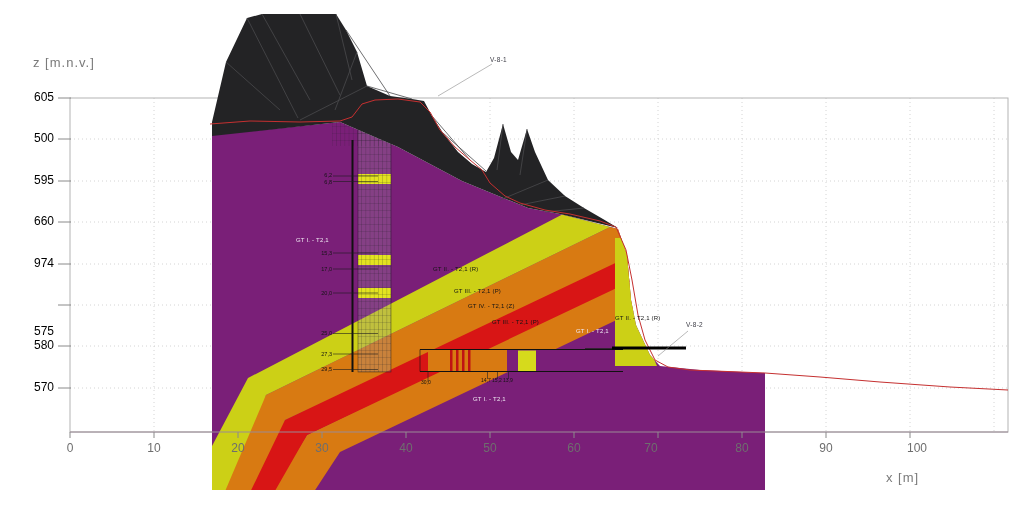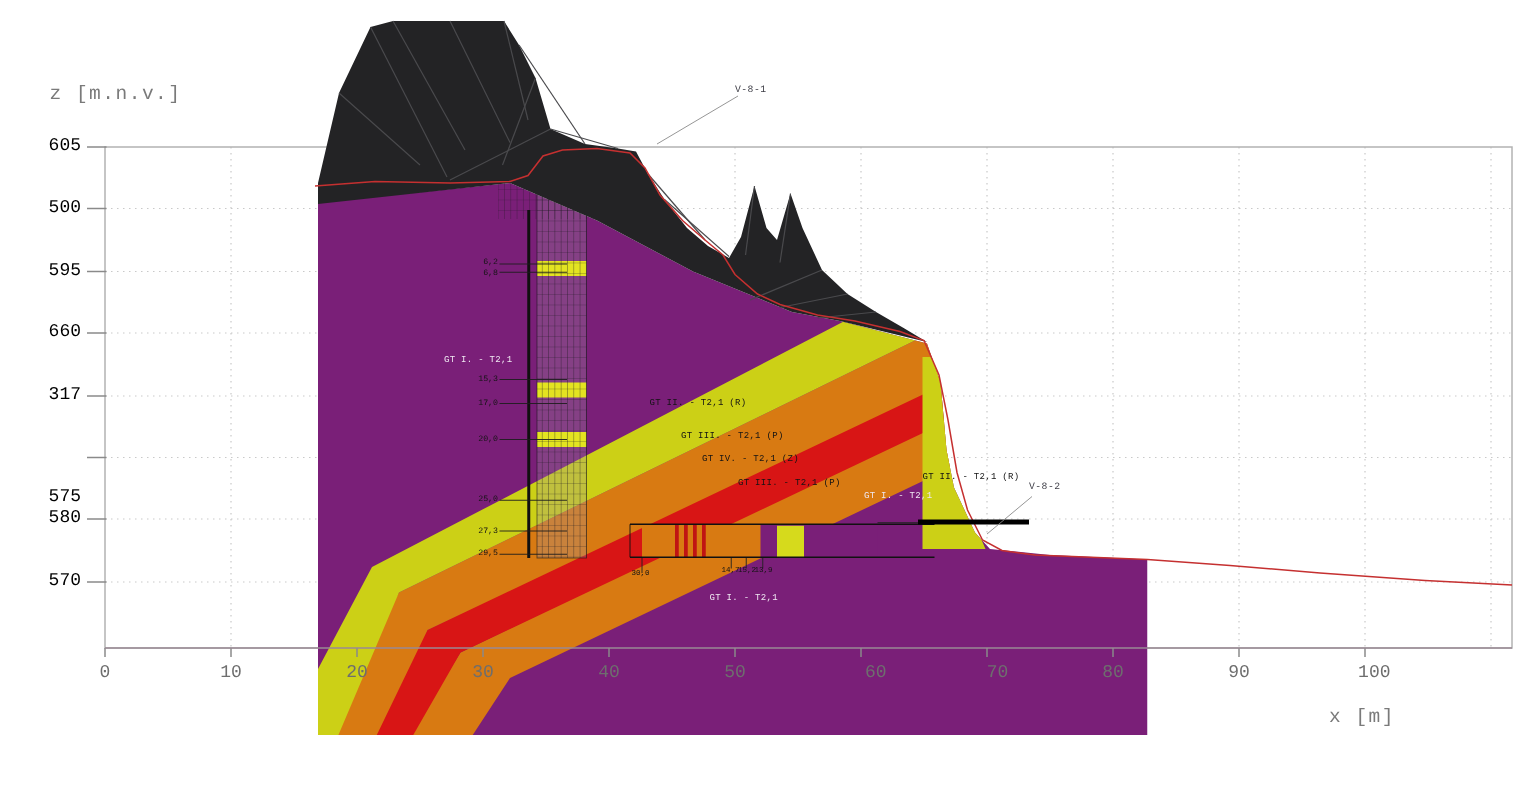--- a/index.html
+++ b/index.html
@@ -1,17 +1,17 @@
 <!DOCTYPE html>
 <html><head>
 <meta charset="utf-8">
 <style>
   html,body{margin:0;padding:0;background:#fff;}
   #stage{position:relative;width:1024px;height:523px;background:#ffffff;overflow:hidden;
-         font-family:Liberation Mono, monospace;}
+         font-family:Liberation Sans, sans-serif;}
   svg{position:absolute;left:0;top:0;}
   .txt{position:absolute;white-space:nowrap;}
   .tick-y{width:36px;text-align:right;font-size:12px;color:#000000;}
   .tick-x{width:34px;text-align:center;font-size:12px;color:#6e6e6e;}
   .ax-title{font-size:13px;color:#7a7a7a;letter-spacing:1px;}
   .geo{font-size:6px;line-height:6px;color:#141414;letter-spacing:0.2px;}
   .geo.light{color:#efe8f2;}
   .bh{font-size:6.5px;line-height:7px;color:#3b3b44;letter-spacing:0.3px;}
   .dm{font-size:5.5px;line-height:6px;color:#141414;width:24px;text-align:right;}
   .tm{font-size:5px;line-height:5px;color:#141414;}
@@ -159,33 +159,33 @@
     <line x1="70" y1="432" x2="1008" y2="432" stroke="#9a8a95" stroke-width="1"></line>
   </svg>
 
   <div class="txt ax-title" style="left:33px;top:55px;">z  [m.n.v.]</div>
   <div class="txt ax-title" style="left:886px;top:470px;">x  [m]</div>
 
   <div class="txt tick-y" style="left:18px;top:90px;">605</div>
   <div class="txt tick-y" style="left:18px;top:131px;">500</div>
   <div class="txt tick-y" style="left:18px;top:173px;">595</div>
   <div class="txt tick-y" style="left:18px;top:214px;">660</div>
-  <div class="txt tick-y" style="left:18px;top:256px;">317</div>
+  <div class="txt tick-y" style="left:18px;top:256px;">974</div>
   <div class="txt tick-y" style="left:18px;top:297px;margin-top:41px;">580</div>
   <div class="txt tick-y" style="left:18px;top:324px;">575</div>
   <div class="txt tick-y" style="left:18px;top:380px;">570</div>
 
   <div class="txt tick-x" style="left:53px;top:441px;">0</div>
   <div class="txt tick-x" style="left:137px;top:441px;">10</div>
   <div class="txt tick-x" style="left:221px;top:441px;">20</div>
   <div class="txt tick-x" style="left:305px;top:441px;">30</div>
   <div class="txt tick-x" style="left:389px;top:441px;">40</div>
   <div class="txt tick-x" style="left:473px;top:441px;">50</div>
-  <div class="txt tick-x" style="left:557px;top:441px;text-align:right;">60</div>
-  <div class="txt tick-x" style="left:648px;top:441px;">70</div>
+  <div class="txt tick-x" style="left:557px;top:441px;">60</div>
+  <div class="txt tick-x" style="left:634px;top:441px;">70</div>
   <div class="txt tick-x" style="left:725px;top:441px;">80</div>
   <div class="txt tick-x" style="left:809px;top:441px;">90</div>
   <div class="txt tick-x" style="left:893px;top:441px;text-align:right;">100</div>
 
   <div class="txt bh" style="left:490px;top:56px;">V-8-1</div>
   <div class="txt bh" style="left:686px;top:321px;">V-8-2</div>
 
   <div class="txt geo light" style="left:296px;top:237px;">GT I. - T2,1</div>
   <div class="txt geo" style="left:433px;top:266px;">GT II. - T2,1 (R)</div>
   <div class="txt geo" style="left:454px;top:288px;">GT III. - T2,1 (P)</div>

